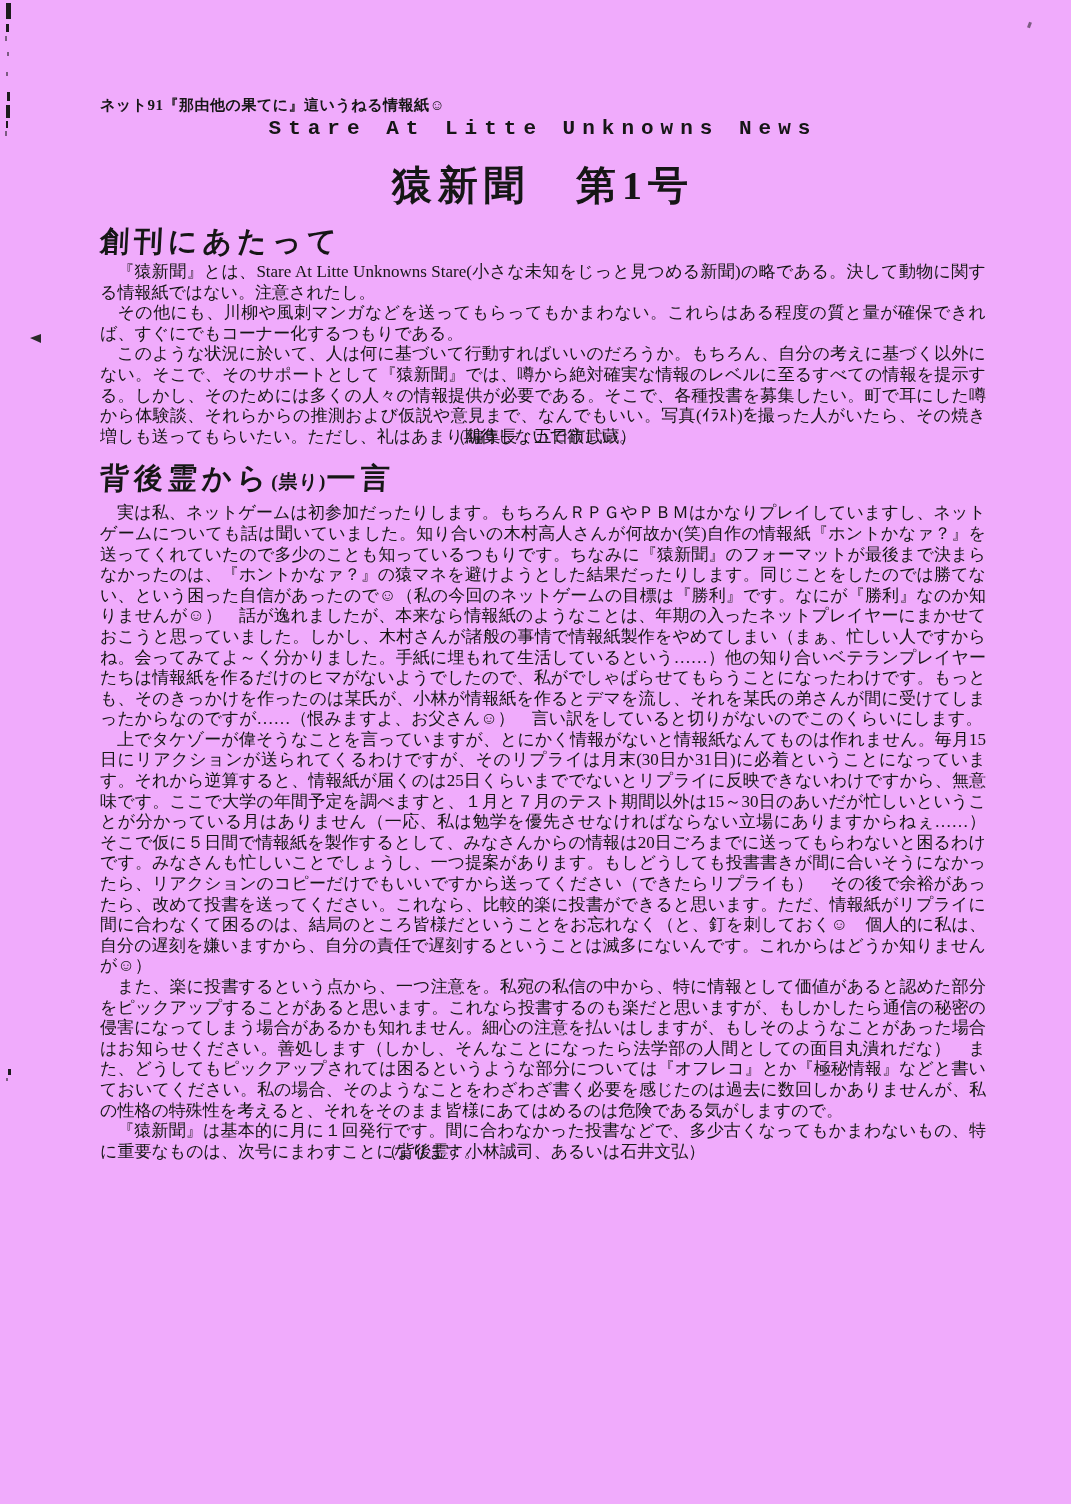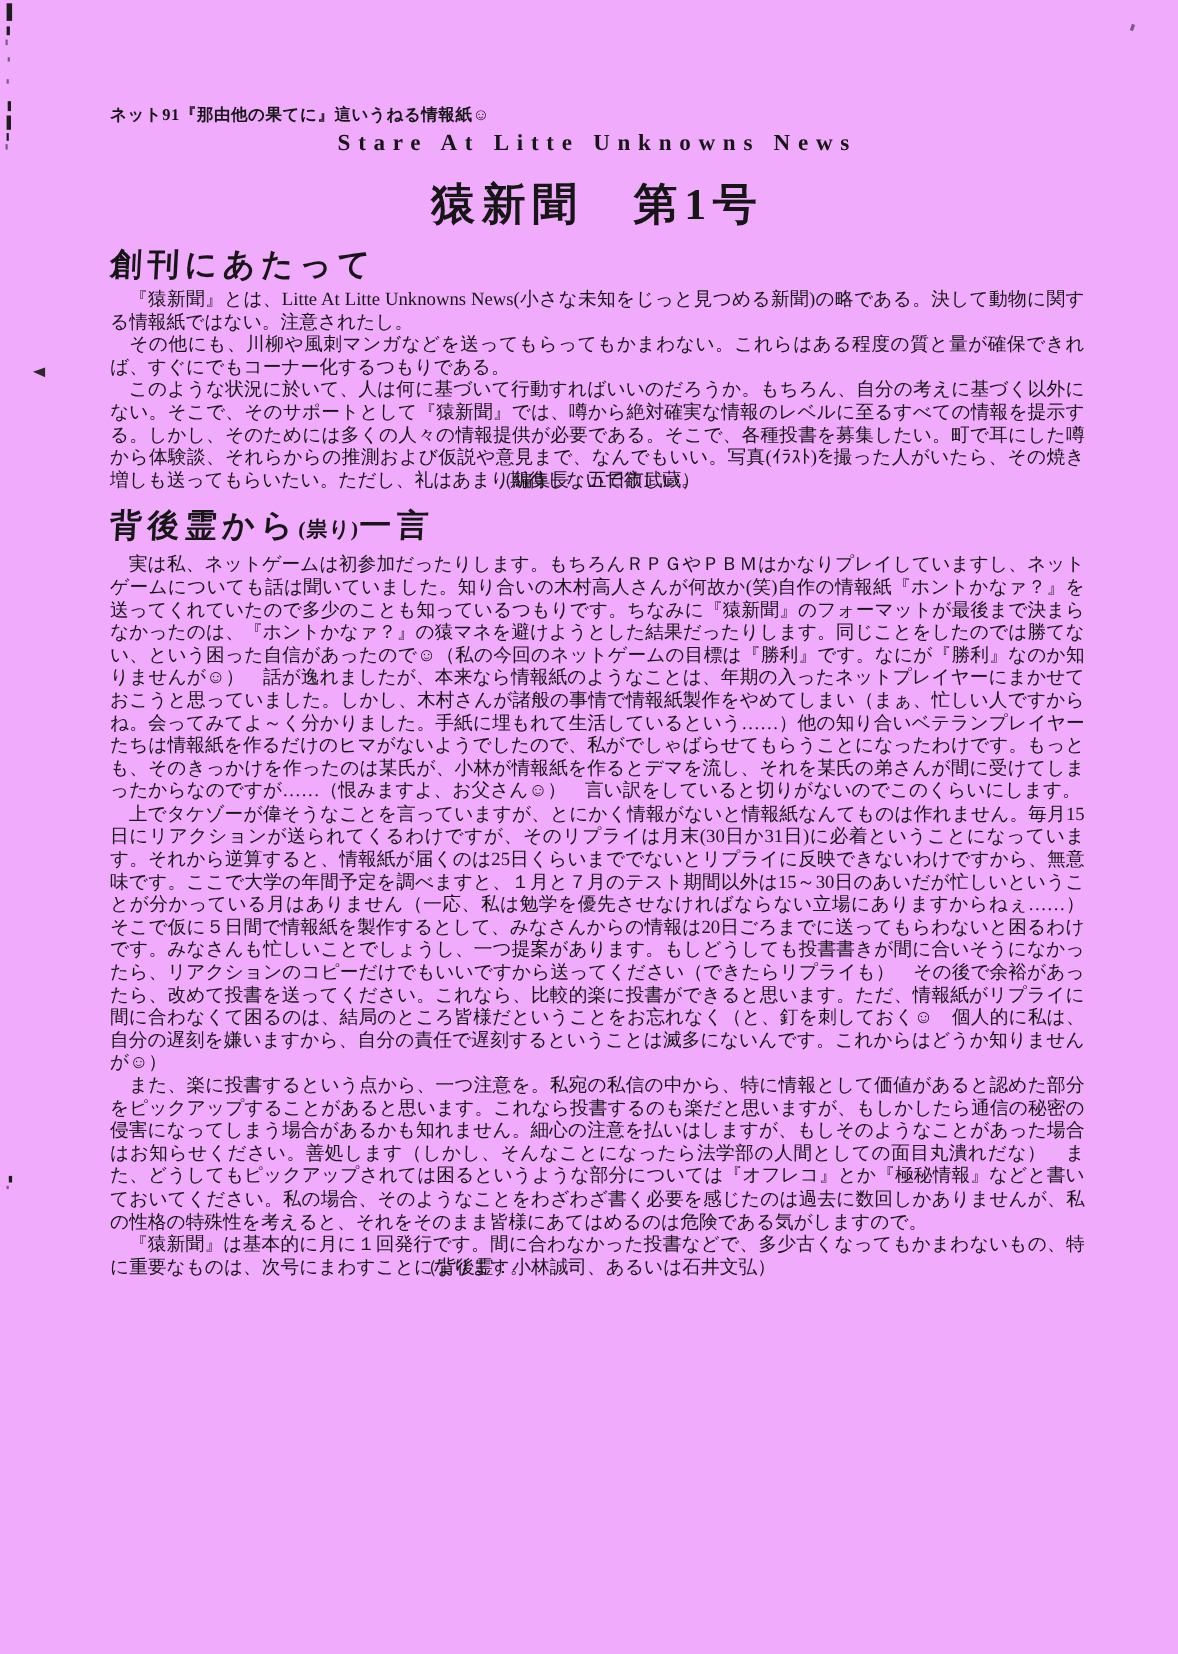--- a/index.html
+++ b/index.html
@@ -13,21 +13,21 @@
     overflow:hidden;
   }
   .content{
     position:absolute;left:100px;top:96px;width:886px;
   }
   .masthead{
     font-size:15px;line-height:19px;letter-spacing:0.5px;
     font-weight:bold;
   }
   .etitle{
-    font-family:Liberation Serif, serif;
+    font-family:Liberation Mono, monospace;
     font-size:21px;line-height:26px;letter-spacing:7px;
     text-align:center;font-weight:bold;margin-top:1px;
   }
   .mtitle{
     font-size:40px;line-height:48px;font-weight:bold;
     text-align:center;letter-spacing:6px;margin-top:20px;
   }
   h2{
     font-size:29px;line-height:34px;font-weight:bold;
     letter-spacing:5px;margin:14px 0 4px 0;
@@ -72,21 +72,21 @@
   <div class="art light" style="left:1028px;top:22px;width:3px;height:6px;transform:rotate(20deg);"></div>
 
   <div class="content">
 
     <div class="masthead">ネット91『那由他の果てに』這いうねる情報紙☺</div>
     <div class="etitle">Stare At Litte Unknowns News</div>
     <div class="mtitle">猿新聞　第1号</div>
 
     <section>
       <h2>創刊にあたって</h2>
-      <p>　『猿新聞』とは、Litte At Litte Unknowns News(小さな未知をじっと見つめる新聞)の略である。決して動物に関する情報紙ではない。注意されたし。</p>
+      <p>　『猿新聞』とは、Stare At Litte Unknowns Stare(小さな未知をじっと見つめる新聞)の略である。決して動物に関する情報紙ではない。注意されたし。</p>
       <p>　その他にも、川柳や風刺マンガなどを送ってもらってもかまわない。これらはある程度の質と量が確保できれば、すぐにでもコーナー化するつもりである。</p>
       <p>　このような状況に於いて、人は何に基づいて行動すればいいのだろうか。もちろん、自分の考えに基づく以外にない。そこで、そのサポートとして『猿新聞』では、噂から絶対確実な情報のレベルに至るすべての情報を提示する。しかし、そのためには多くの人々の情報提供が必要である。そこで、各種投書を募集したい。町で耳にした噂から体験談、それらからの推測および仮説や意見まで、なんでもいい。写真(ｲﾗｽﾄ)を撮った人がいたら、その焼き増しも送ってもらいたい。ただし、礼はあまり期待しないで欲しい。</p>
       <div class="byline">（編集長：五日市武蔵）</div>
     </section>
 
     <section>
       <h2><span>背後霊から</span><span class="small-paren">(祟り)</span><span>一言</span></h2>
       <p>　実は私、ネットゲームは初参加だったりします。もちろんＲＰＧやＰＢＭはかなりプレイしていますし、ネットゲームについても話は聞いていました。知り合いの木村高人さんが何故か(笑)自作の情報紙『ホントかなァ？』を送ってくれていたので多少のことも知っているつもりです。ちなみに『猿新聞』のフォーマットが最後まで決まらなかったのは、『ホントかなァ？』の猿マネを避けようとした結果だったりします。同じことをしたのでは勝てない、という困った自信があったので☺（私の今回のネットゲームの目標は『勝利』です。なにが『勝利』なのか知りませんが☺）　話が逸れましたが、本来なら情報紙のようなことは、年期の入ったネットプレイヤーにまかせておこうと思っていました。しかし、木村さんが諸般の事情で情報紙製作をやめてしまい（まぁ、忙しい人ですからね。会ってみてよ～く分かりました。手紙に埋もれて生活しているという……）他の知り合いベテランプレイヤーたちは情報紙を作るだけのヒマがないようでしたので、私がでしゃばらせてもらうことになったわけです。もっとも、そのきっかけを作ったのは某氏が、小林が情報紙を作るとデマを流し、それを某氏の弟さんが間に受けてしまったからなのですが……（恨みますよ、お父さん☺）　言い訳をしていると切りがないのでこのくらいにします。</p>
       <p>　上でタケゾーが偉そうなことを言っていますが、とにかく情報がないと情報紙なんてものは作れません。毎月15日にリアクションが送られてくるわけですが、そのリプライは月末(30日か31日)に必着ということになっています。それから逆算すると、情報紙が届くのは25日くらいまででないとリプライに反映できないわけですから、無意味です。ここで大学の年間予定を調べますと、１月と７月のテスト期間以外は15～30日のあいだが忙しいということが分かっている月はありません（一応、私は勉学を優先させなければならない立場にありますからねぇ……）　そこで仮に５日間で情報紙を製作するとして、みなさんからの情報は20日ごろまでに送ってもらわないと困るわけです。みなさんも忙しいことでしょうし、一つ提案があります。もしどうしても投書書きが間に合いそうになかったら、リアクションのコピーだけでもいいですから送ってください（できたらリプライも）　その後で余裕があったら、改めて投書を送ってください。これなら、比較的楽に投書ができると思います。ただ、情報紙がリプライに間に合わなくて困るのは、結局のところ皆様だということをお忘れなく（と、釘を刺しておく☺　個人的に私は、自分の遅刻を嫌いますから、自分の責任で遅刻するということは滅多にないんです。これからはどうか知りませんが☺）</p>
       <p>　また、楽に投書するという点から、一つ注意を。私宛の私信の中から、特に情報として価値があると認めた部分をピックアップすることがあると思います。これなら投書するのも楽だと思いますが、もしかしたら通信の秘密の侵害になってしまう場合があるかも知れません。細心の注意を払いはしますが、もしそのようなことがあった場合はお知らせください。善処します（しかし、そんなことになったら法学部の人間としての面目丸潰れだな）　また、どうしてもピックアップされては困るというような部分については『オフレコ』とか『極秘情報』などと書いておいてください。私の場合、そのようなことをわざわざ書く必要を感じたのは過去に数回しかありませんが、私の性格の特殊性を考えると、それをそのまま皆様にあてはめるのは危険である気がしますので。</p>

